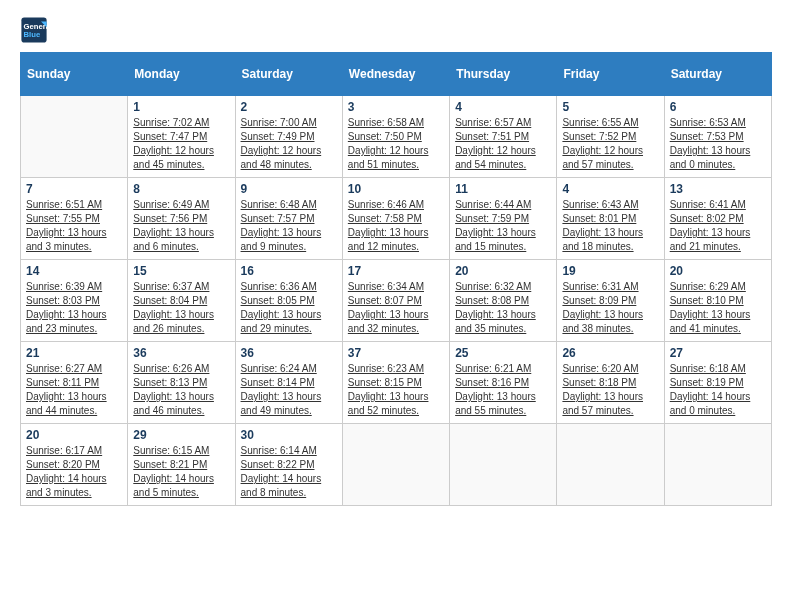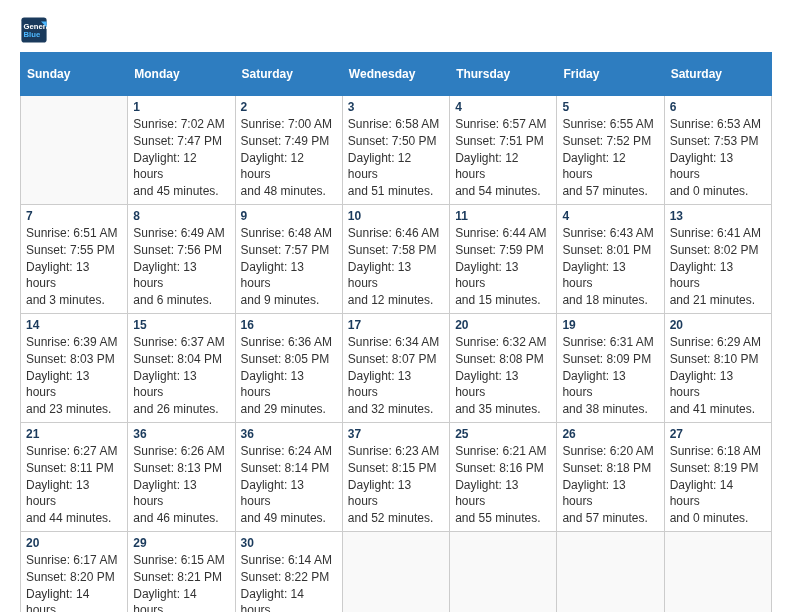--- a/index.html
+++ b/index.html
@@ -65,23 +65,24 @@
       height: 82px;
     }
     .day-num {
       font-size: 12px;
       font-weight: bold;
       color: #1a3a5c;
       display: block;
       margin-bottom: 2px;
     }
     .day-info {
-      font-size: 12px;
+      font-size: 10px;
       color: #333;
       line-height: 1.4;
+      text-decoration: underline;
     }
     .empty-cell {
       background: #f9f9f9;
     }
   </style>
 </head>
 <body>
 
 <div class="page">
   <div class="header-area">

